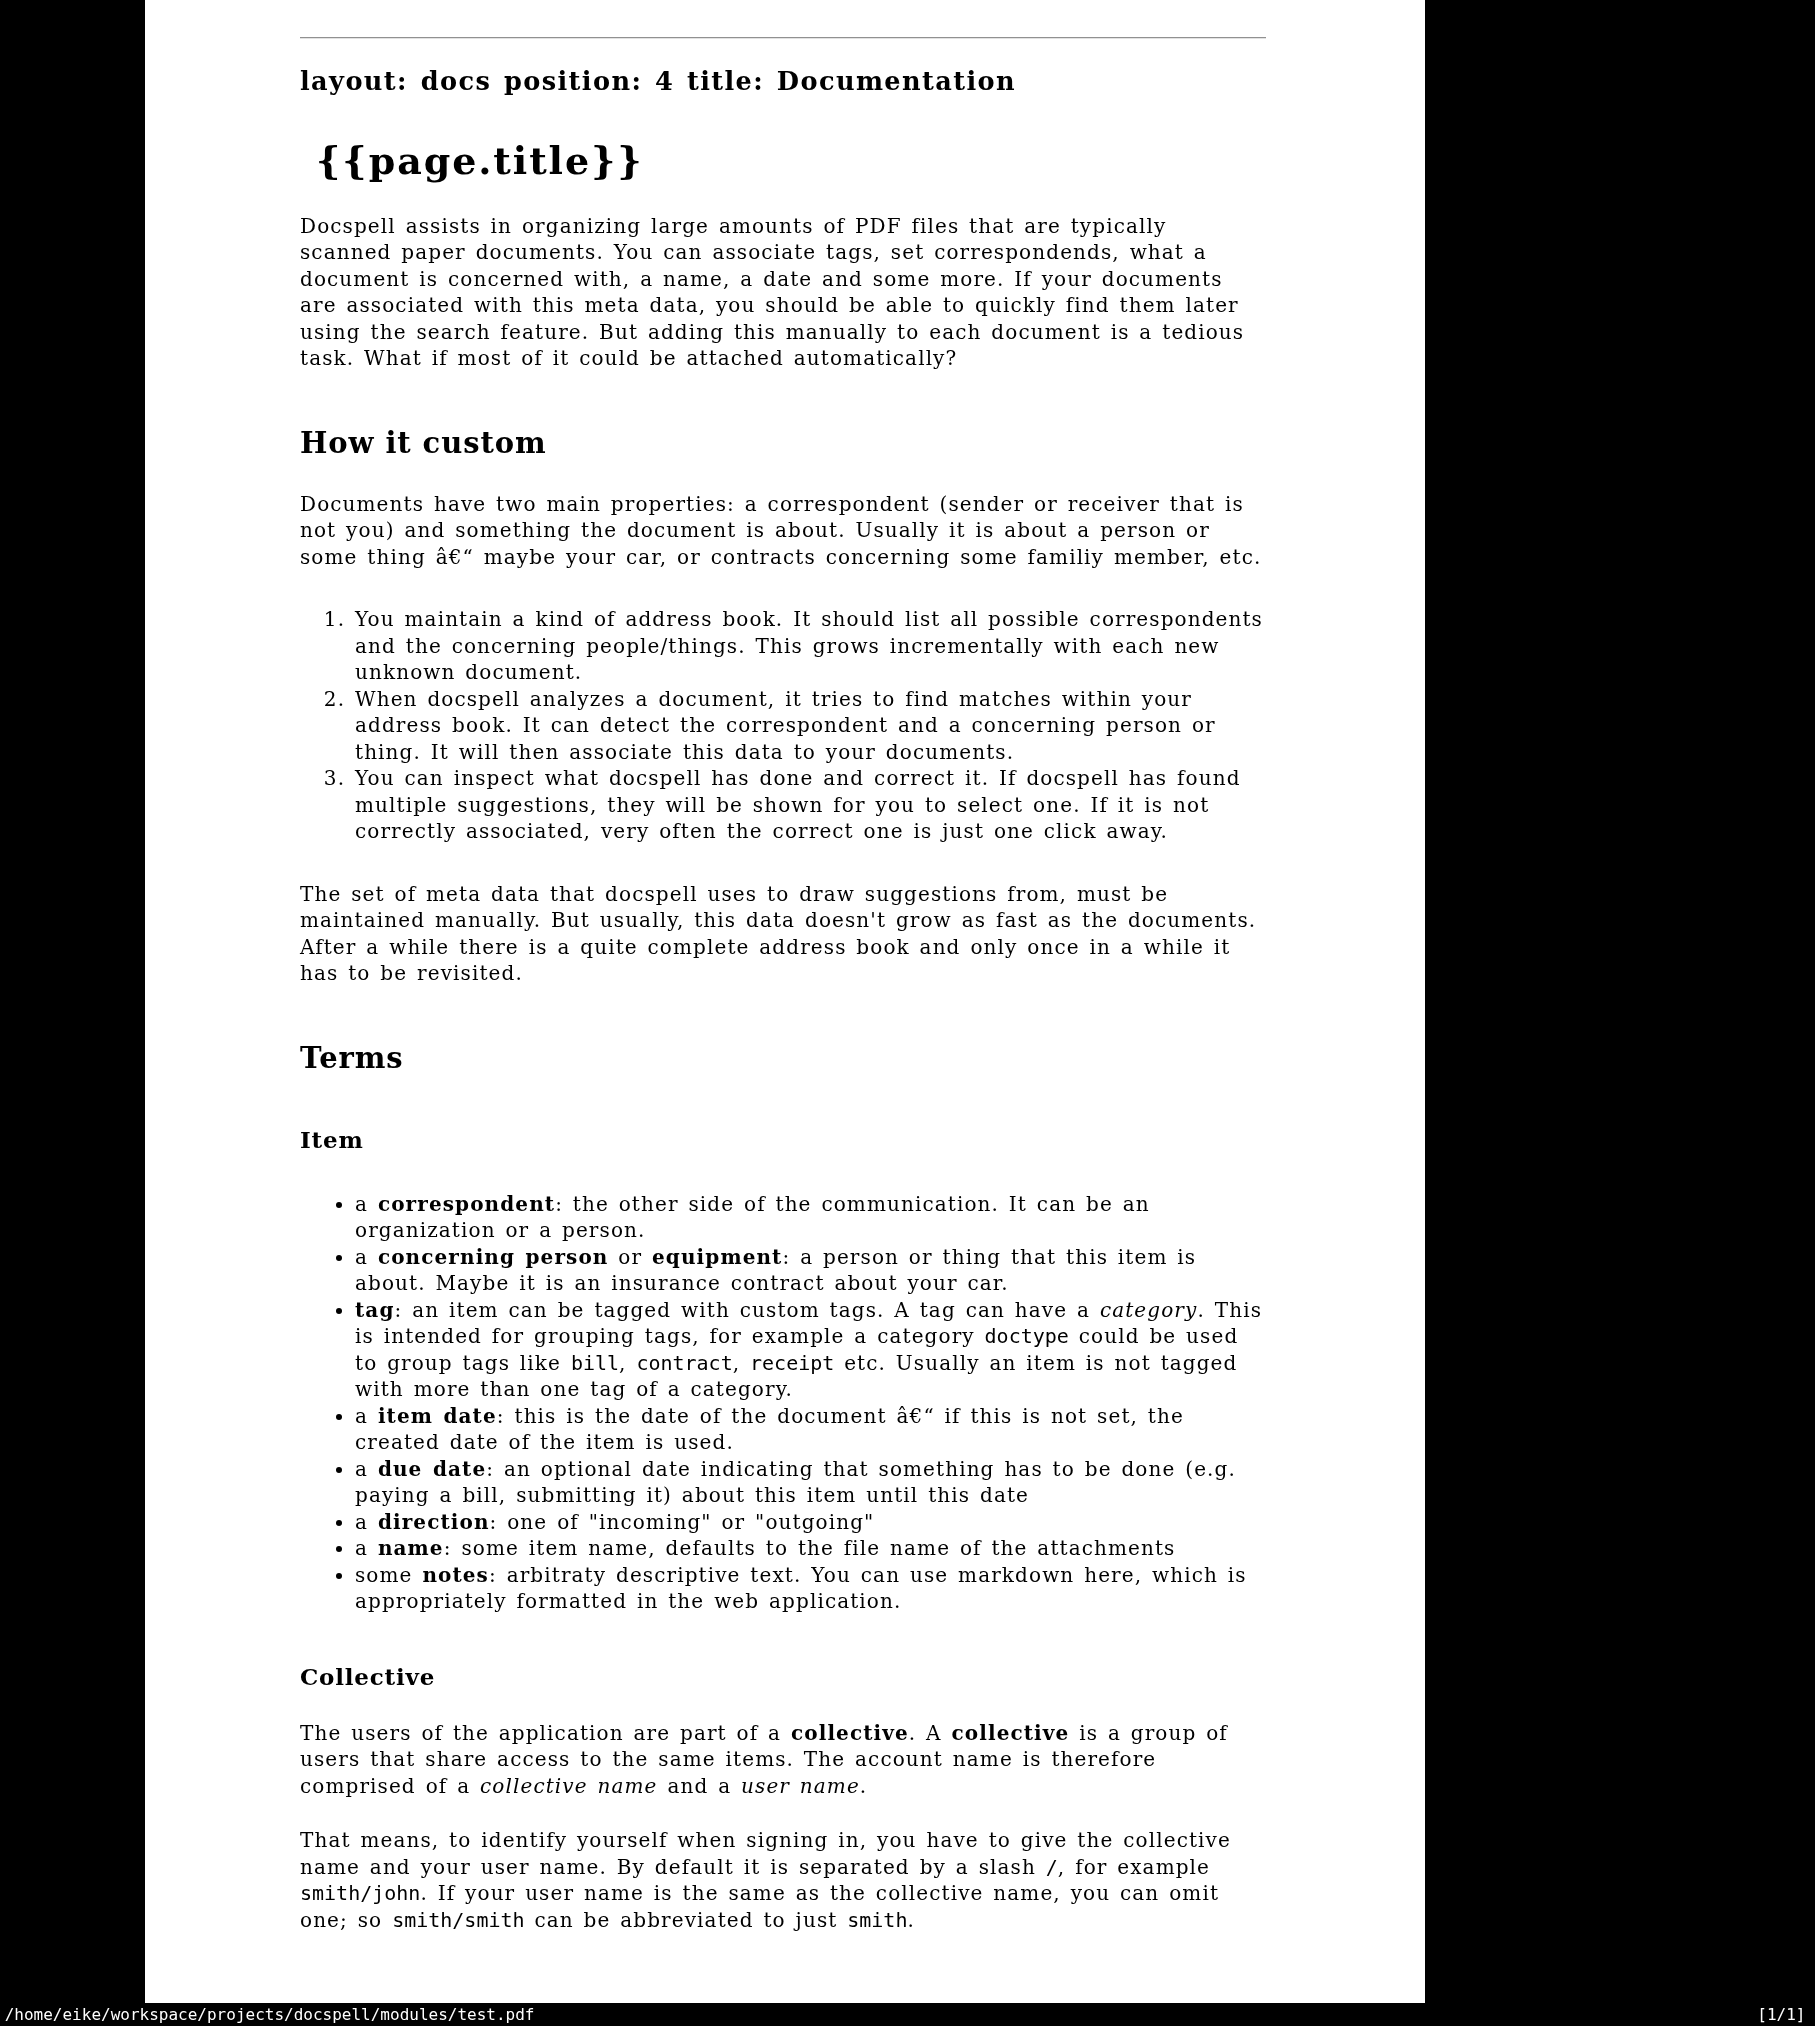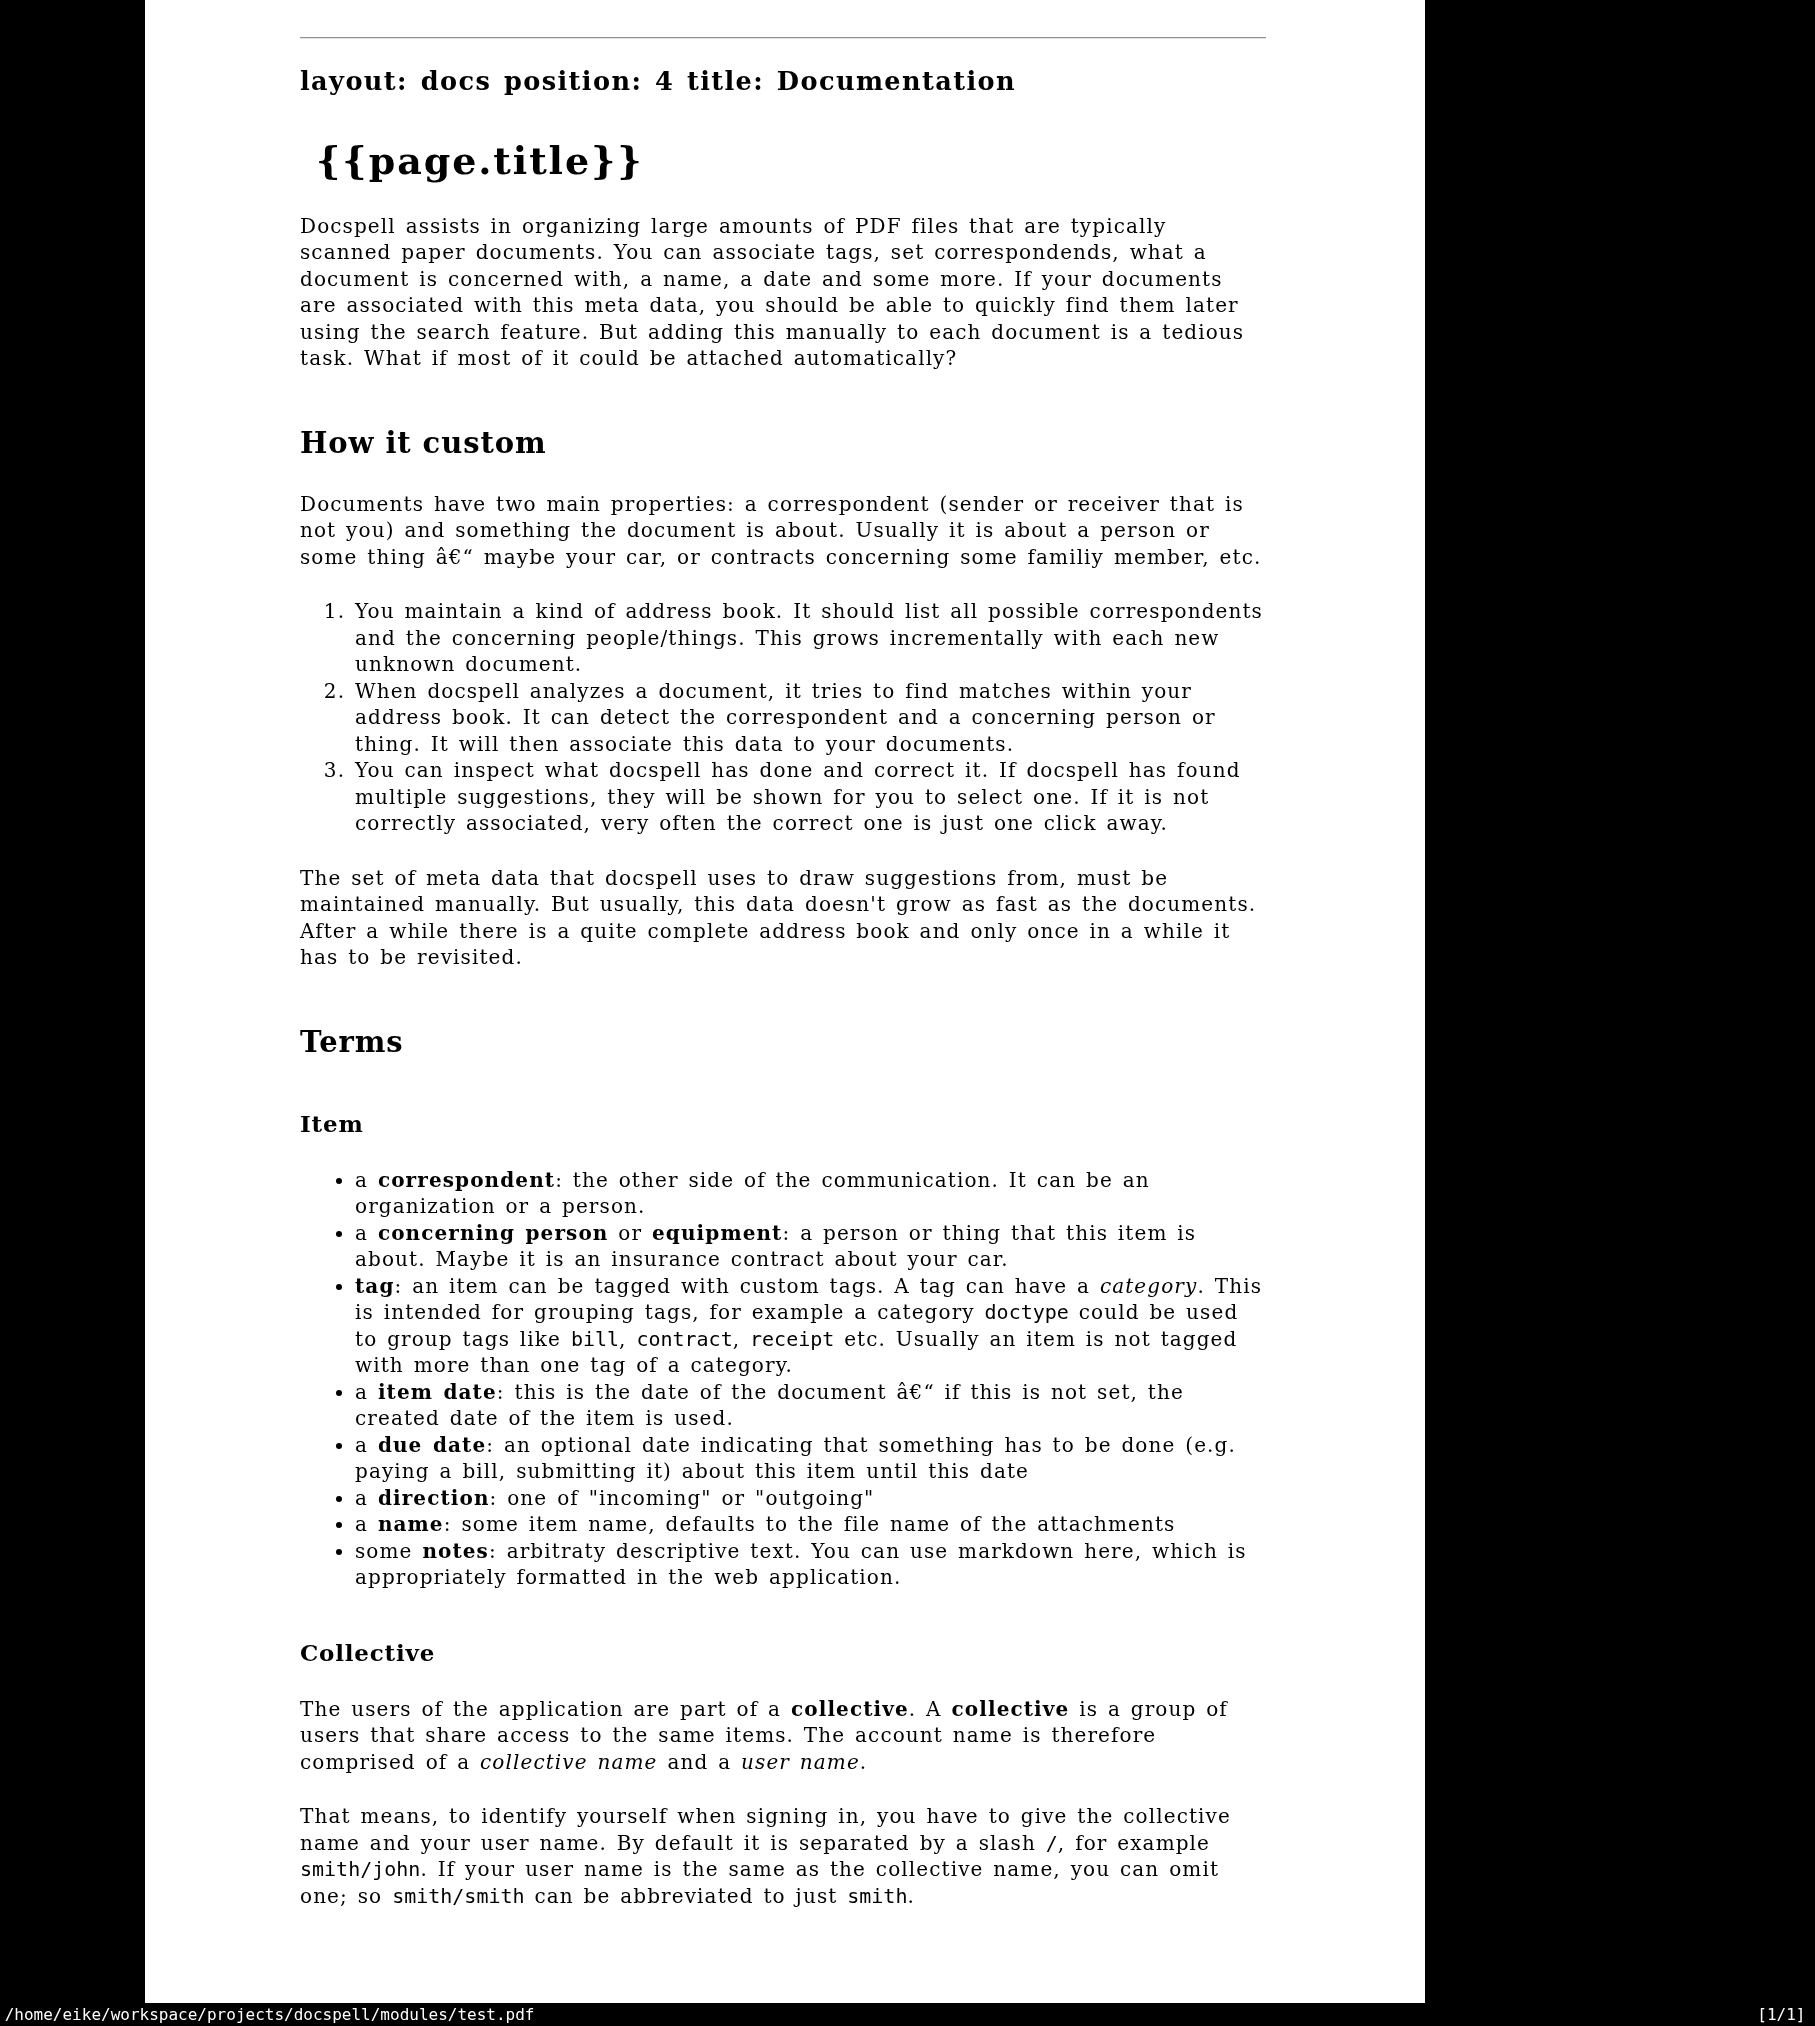--- a/index.html
+++ b/index.html
@@ -54,21 +54,21 @@
     margin: 47px 0 28px 0;
     font-weight: bold;
   }
   p, li {
     font-size: 20px;
     line-height: 26.5px;
     letter-spacing: 1.1px;
     word-spacing: 2.4px;
   }
   p { margin: 28px 0; }
-  ol, ul { margin: 12px 0; padding-left: 55px; }
+  ol, ul { margin: 36px 0; padding-left: 55px; }
   li { margin: 0; }
   ul { list-style-type: disc; }
   code {
     font-family: "DejaVu Sans Mono", monospace;
     font-size: 20px;
     letter-spacing: 0;
     word-spacing: 0;
   }
   em { font-style: italic; }
   strong { font-weight: bold; }

